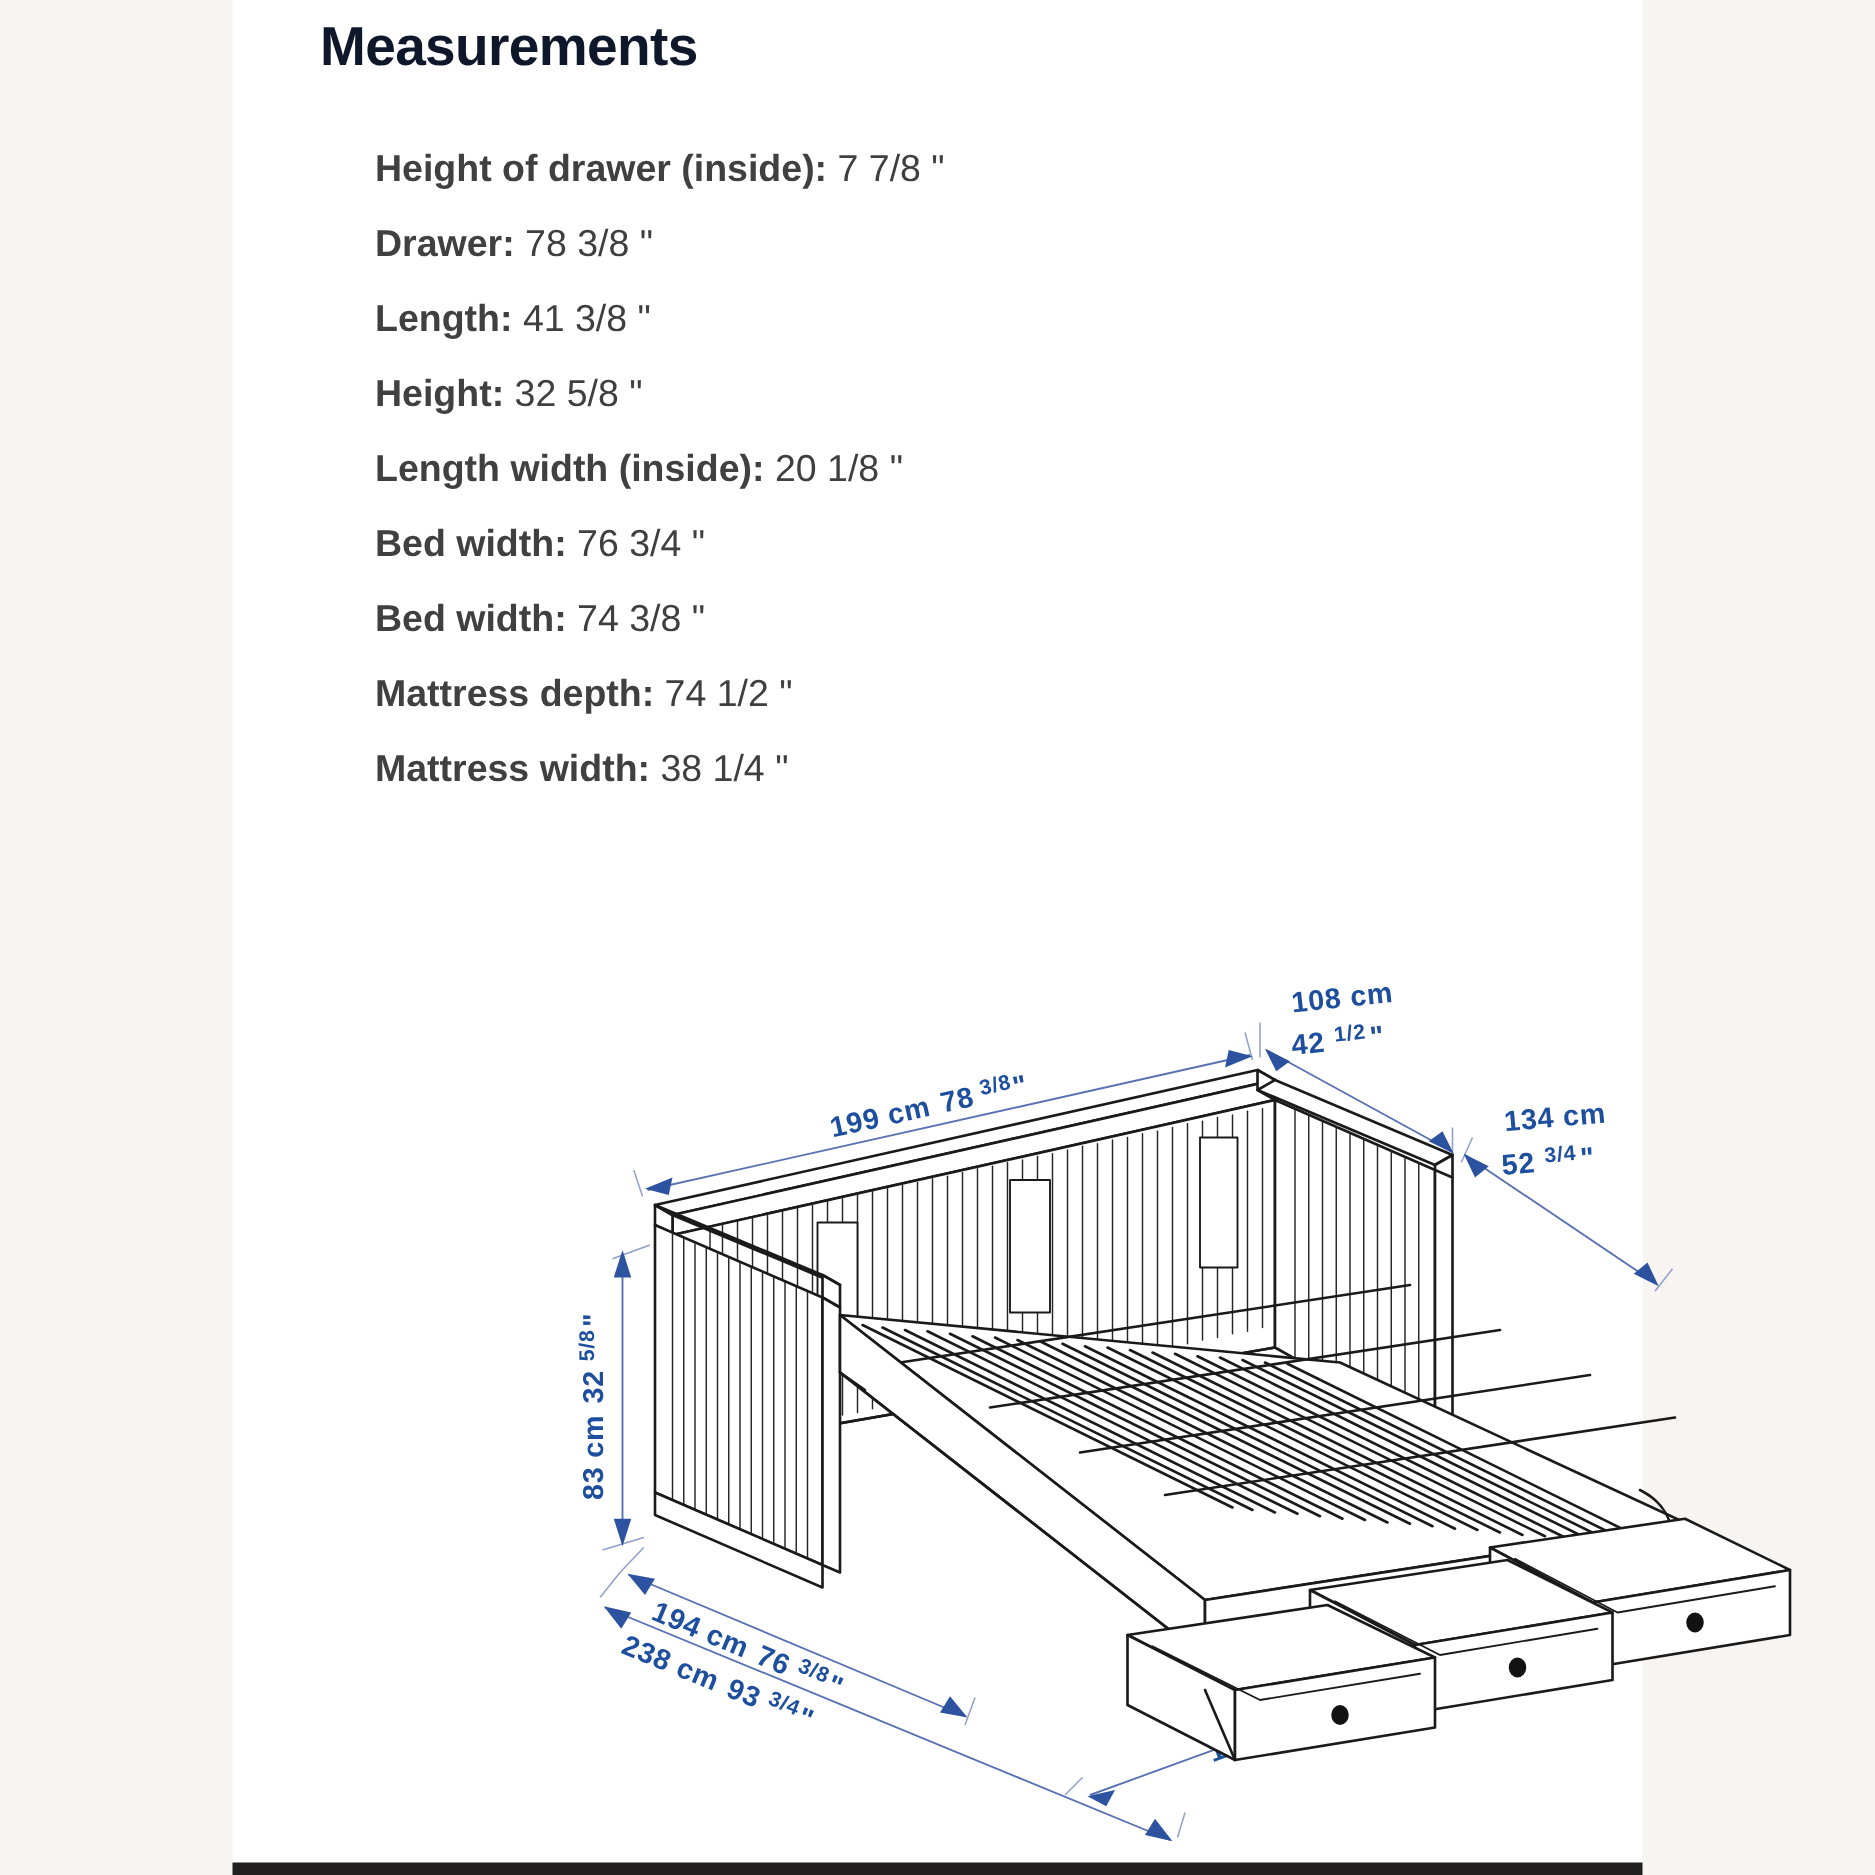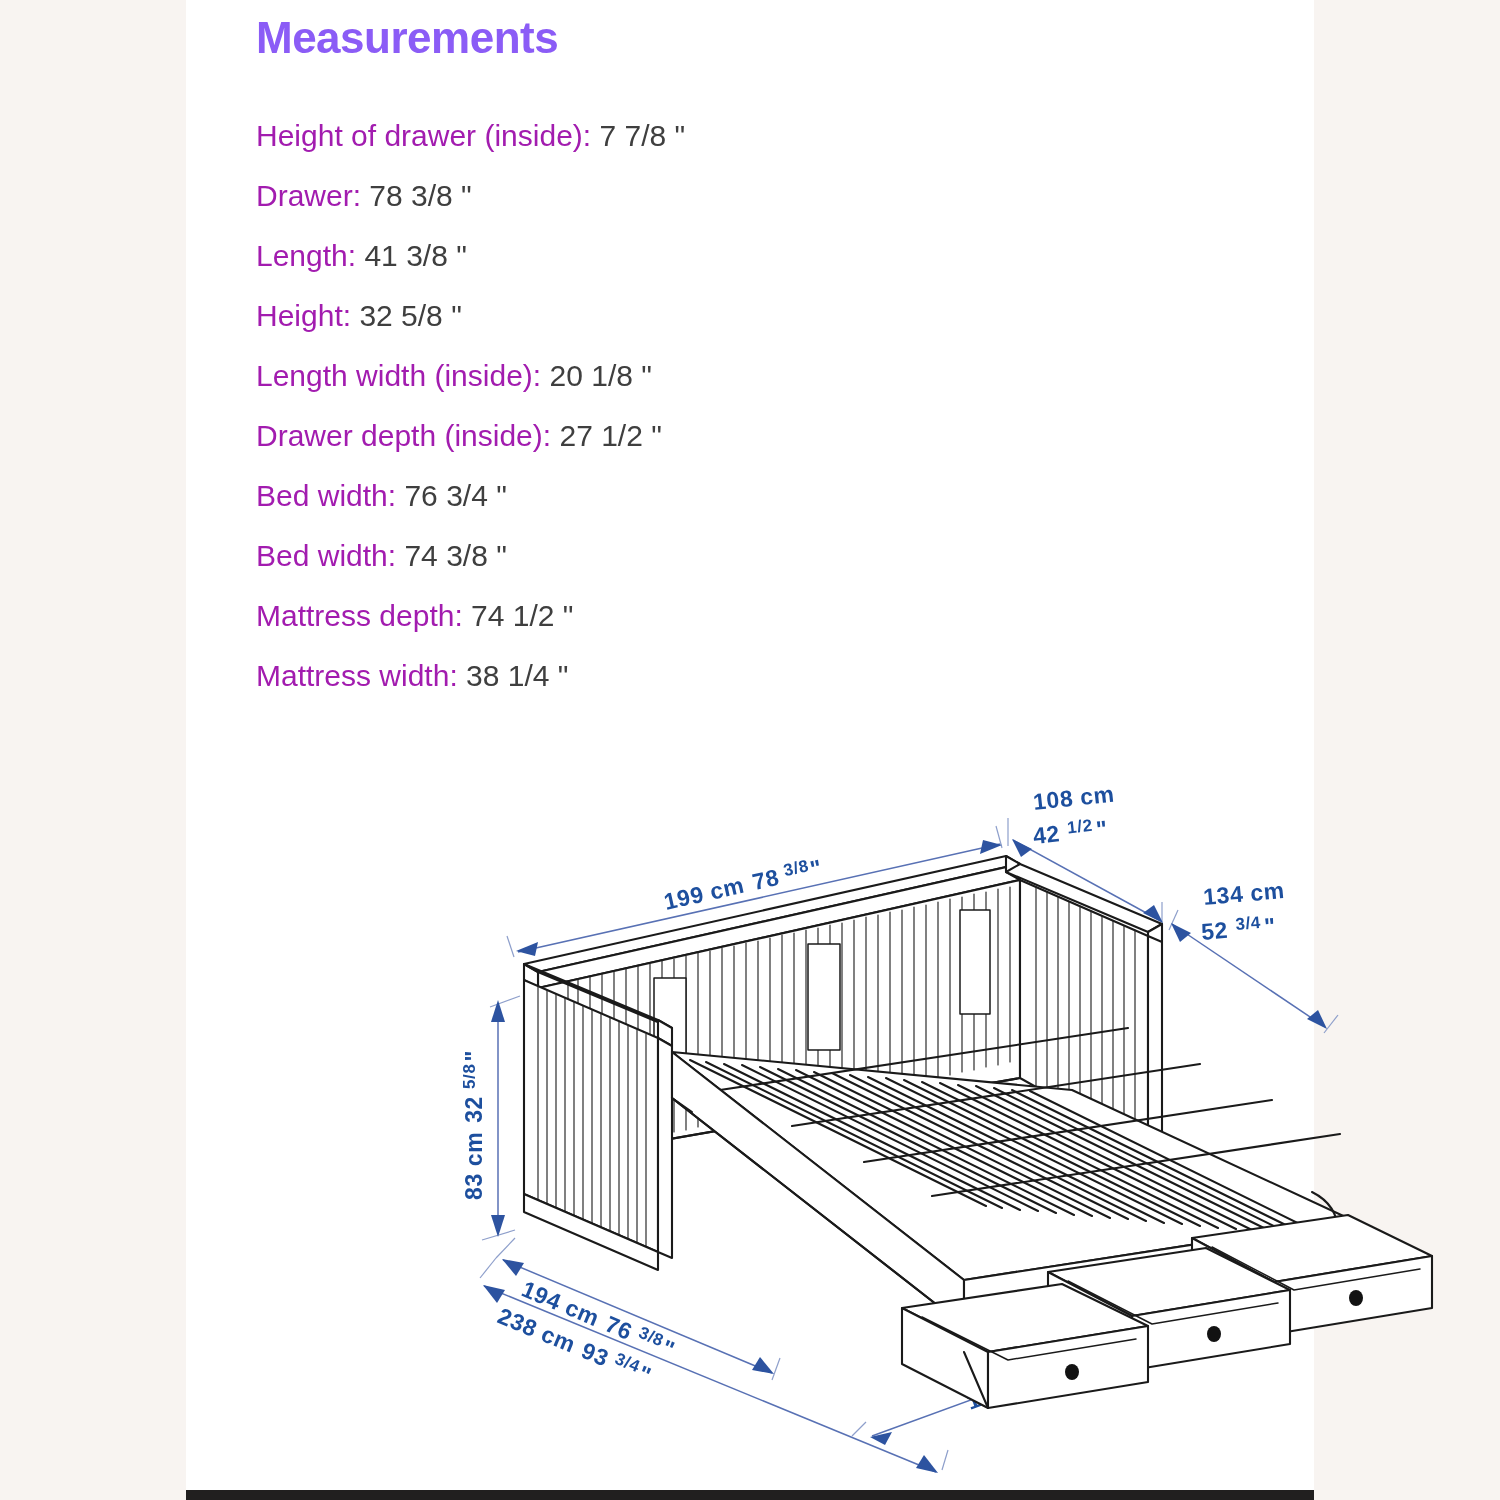--- a/index.html
+++ b/index.html
@@ -46,35 +46,36 @@
   #meas-block {
     position: absolute;
     left: 70px;
     top: 14px;
     width: 1040px;
   }
 
   #page-title {
     font-size: 44px;
     font-weight: bold;
-    color: #8b5cf6;
+    color: #0f172a;
     letter-spacing: -0.5px;
     margin: 0 0 44px 0;
     line-height: 1.1;
   }
 
   .meas-row {
     font-size: 30px;
     line-height: 60px;
     color: #3c3c3c;
     white-space: nowrap;
   }
   .meas-label {
-    font-weight: normal;
-    color: #a21caf;
+    font-weight: bold;
+    color: #404040;
+    margin-left: 44px;
   }
   .meas-value {
     font-weight: normal;
     color: #3f3f3f;
   }
 
   
   #drawing-wrap {
     position: absolute;
     left: 186px;
@@ -155,21 +156,20 @@
     <div id="meas-block">
 
       <h1 id="page-title">Measurements</h1>
 
       <div id="meas-list">
           <div class="meas-row"><span class="meas-label">Height of drawer (inside):</span><span class="meas-value"> 7 7/8 "</span></div>
           <div class="meas-row"><span class="meas-label">Drawer:</span><span class="meas-value"> 78 3/8 "</span></div>
           <div class="meas-row"><span class="meas-label">Length:</span><span class="meas-value"> 41 3/8 "</span></div>
           <div class="meas-row"><span class="meas-label">Height:</span><span class="meas-value"> 32 5/8 "</span></div>
           <div class="meas-row"><span class="meas-label">Length width (inside):</span><span class="meas-value"> 20 1/8 "</span></div>
-          <div class="meas-row"><span class="meas-label">Drawer depth (inside):</span><span class="meas-value"> 27 1/2 "</span></div>
           <div class="meas-row"><span class="meas-label">Bed width:</span><span class="meas-value"> 76 3/4 "</span></div>
           <div class="meas-row"><span class="meas-label">Bed width:</span><span class="meas-value"> 74 3/8 "</span></div>
           <div class="meas-row"><span class="meas-label">Mattress depth:</span><span class="meas-value"> 74 1/2 "</span></div>
           <div class="meas-row"><span class="meas-label">Mattress width:</span><span class="meas-value"> 38 1/4 "</span></div>
         </div>
 
     </div>
 
     <div id="drawing-wrap">
       <svg id="drawing" viewBox="0 0 1128 730" xmlns="http://www.w3.org/2000/svg">

